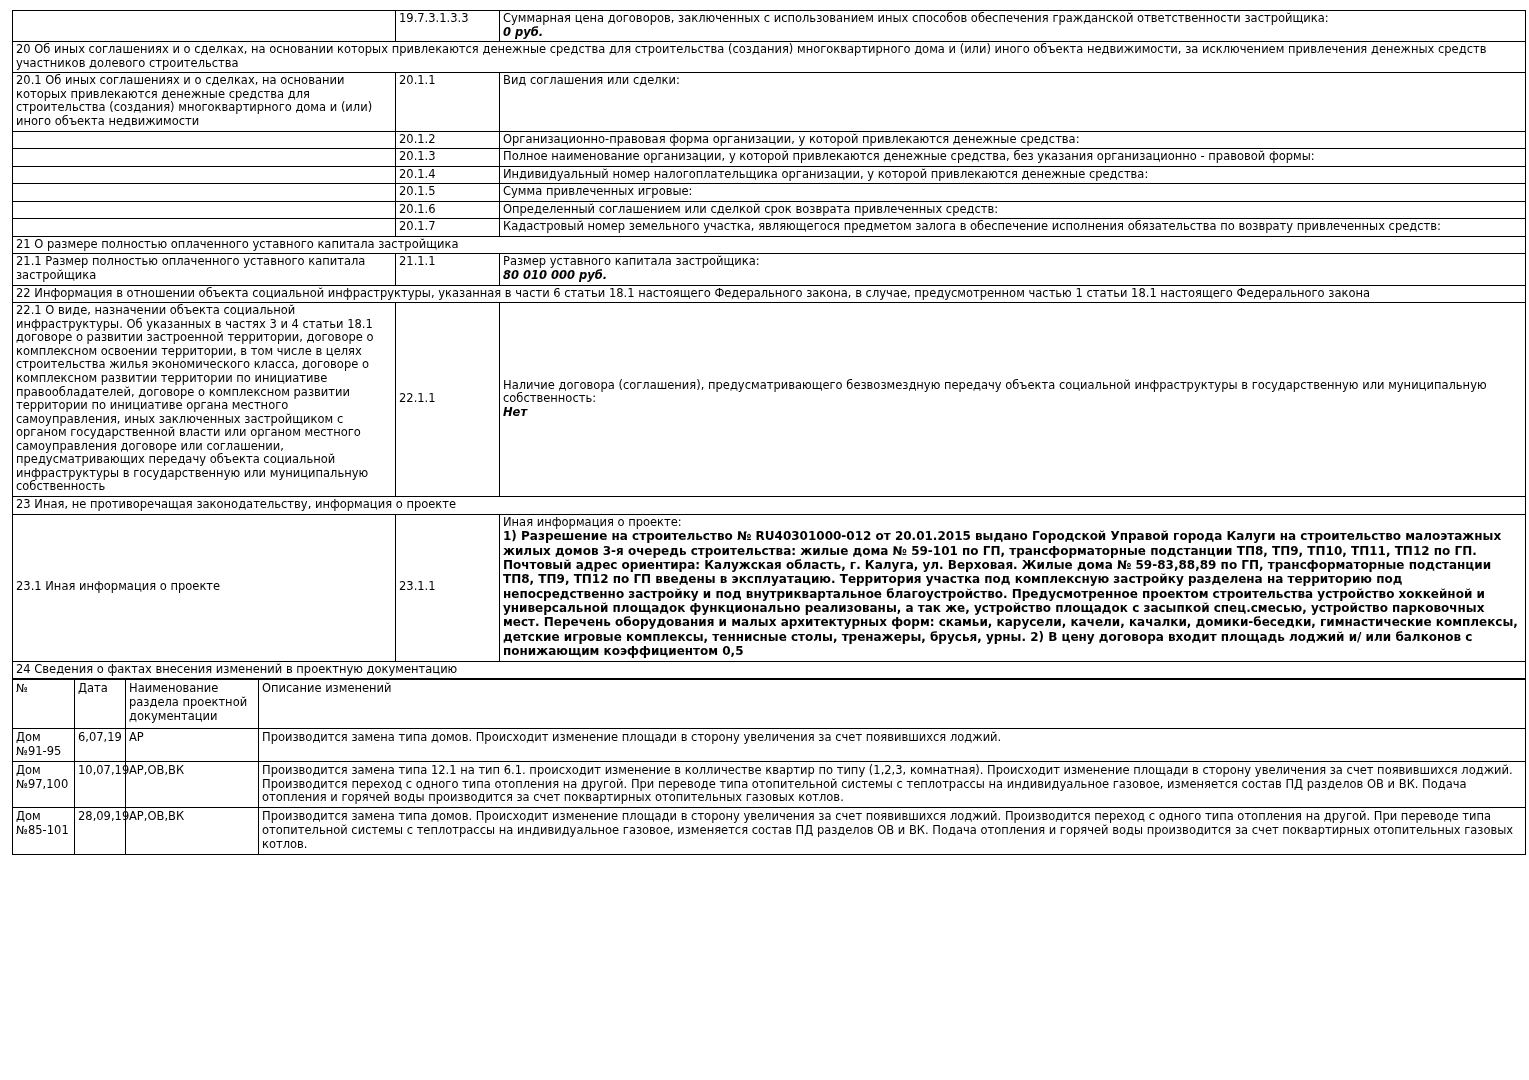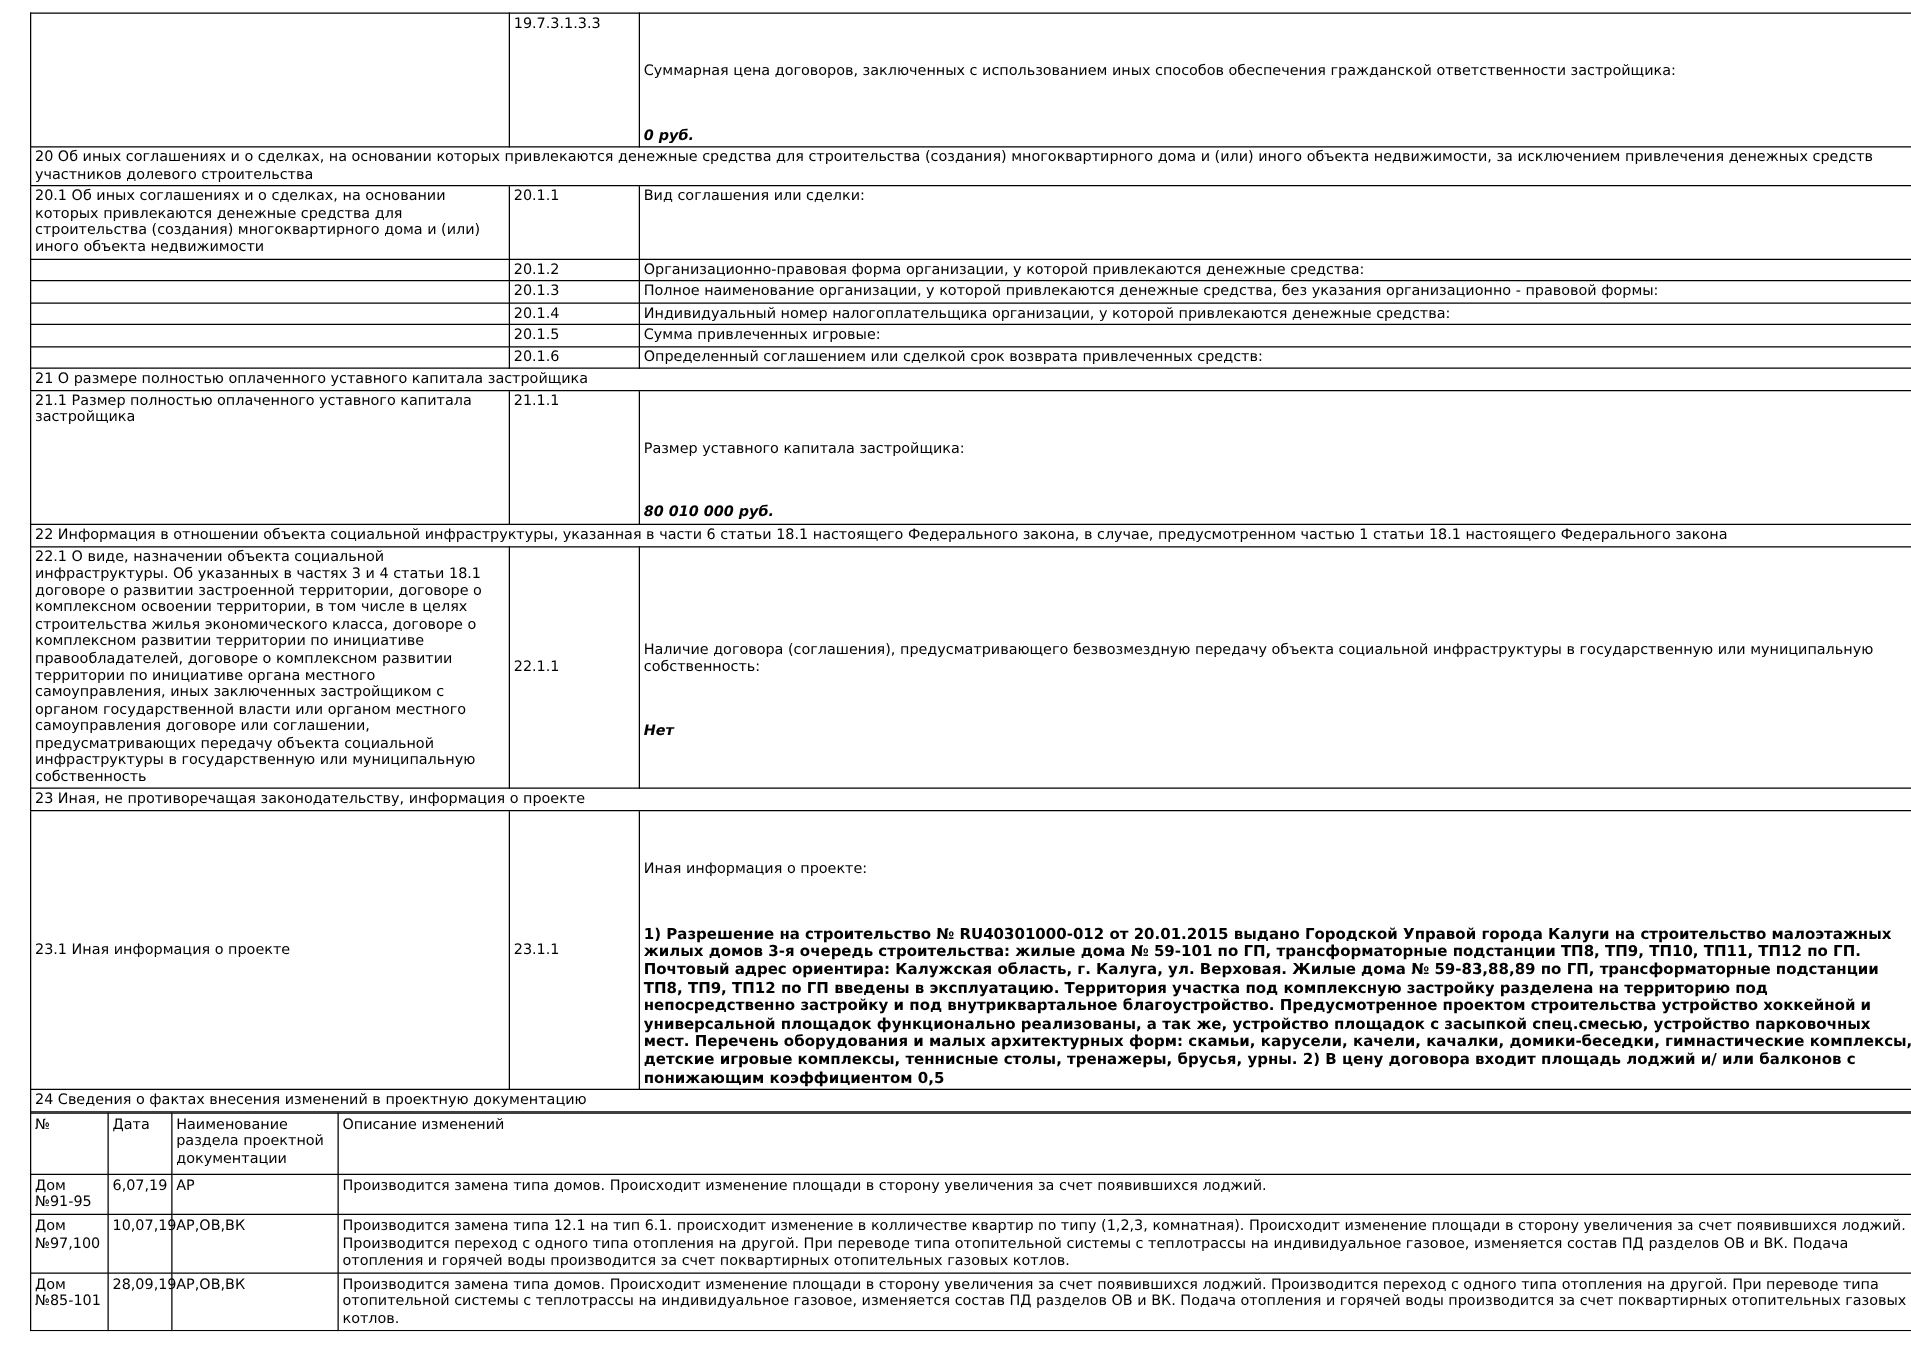--- a/index.html
+++ b/index.html
@@ -9,21 +9,21 @@
   }
   body {
     font-family: "DejaVu Sans", "Liberation Sans", sans-serif;
     font-size: 11.5px;
     color: #000000;
     width: 1529px;
   }
   .page {
     width: 1529px;
     box-sizing: border-box;
-    padding: 10px 8px 0 24px;
+    padding: 10px 8px 0 12px;
   }
   table.doc {
     border-collapse: collapse;
     width: 1513px;
     table-layout: fixed;
   }
   table.doc td {
     border: 1px solid #000000;
     vertical-align: top;
     padding: 1px 3px 2px 3px;
@@ -49,21 +49,21 @@
     margin-top: 0;
   }
   .changes td {
     border: 1px solid #000000;
     vertical-align: top;
     padding: 2px 3px;
     font-size: 11.5px;
     line-height: 1.2;
   }
   .tall { height: 44px; }
-  .cellblock { display: block; margin-top: 38px; }
+  .cellblock { display: block; }
 </style>
 </head>
 <body>
 
 <div class="page">
 
   <table class="doc">
     <colgroup>
       <col style="width:383px">
       <col style="width:104px">
@@ -113,20 +113,25 @@
         <td class="num">20.1.5</td>
         <td>Сумма привлеченных игровые:</td>
       </tr>
 
       <tr>
         <td></td>
         <td class="num">20.1.6</td>
         <td>Определенный соглашением или сделкой срок возврата привлеченных средств:</td>
       </tr>
 
+      <tr>
+        <td></td>
+        <td class="num">20.1.7</td>
+        <td>Кадастровый номер земельного участка, являющегося предметом залога в обеспечение исполнения обязательства по возврату привлеченных средств:</td>
+      </tr>
 
       <tr>
         <td colspan="3">21 О размере полностью оплаченного уставного капитала застройщика</td>
       </tr>
 
       <tr>
         <td>21.1 Размер полностью оплаченного уставного капитала застройщика</td>
         <td class="num">21.1.1</td>
         <td>
           <span class="cellblock">Размер уставного капитала застройщика:</span>

